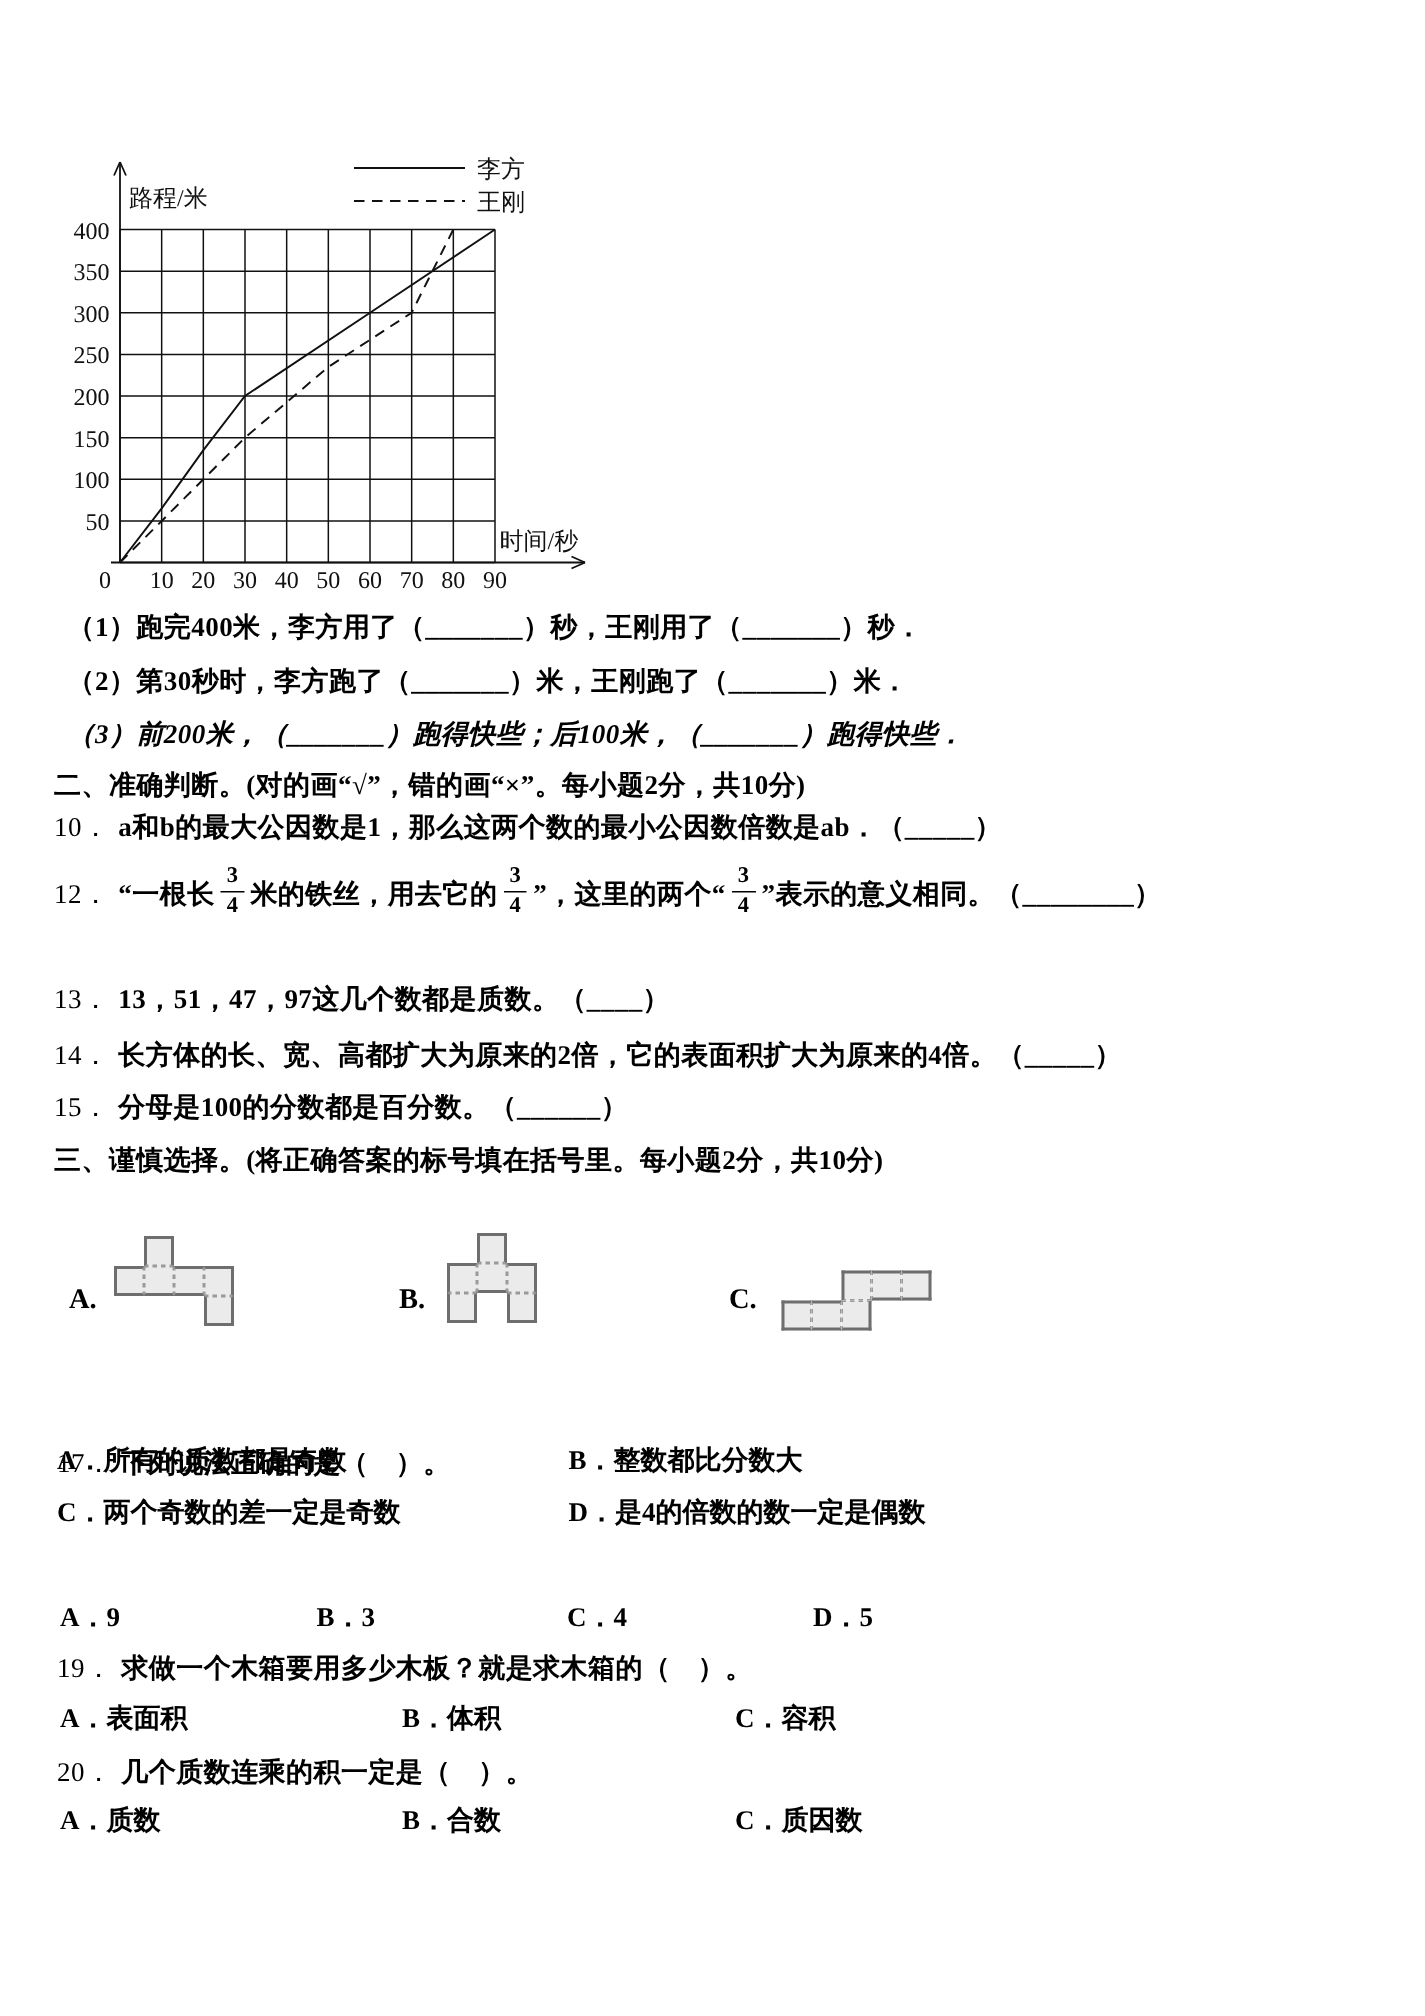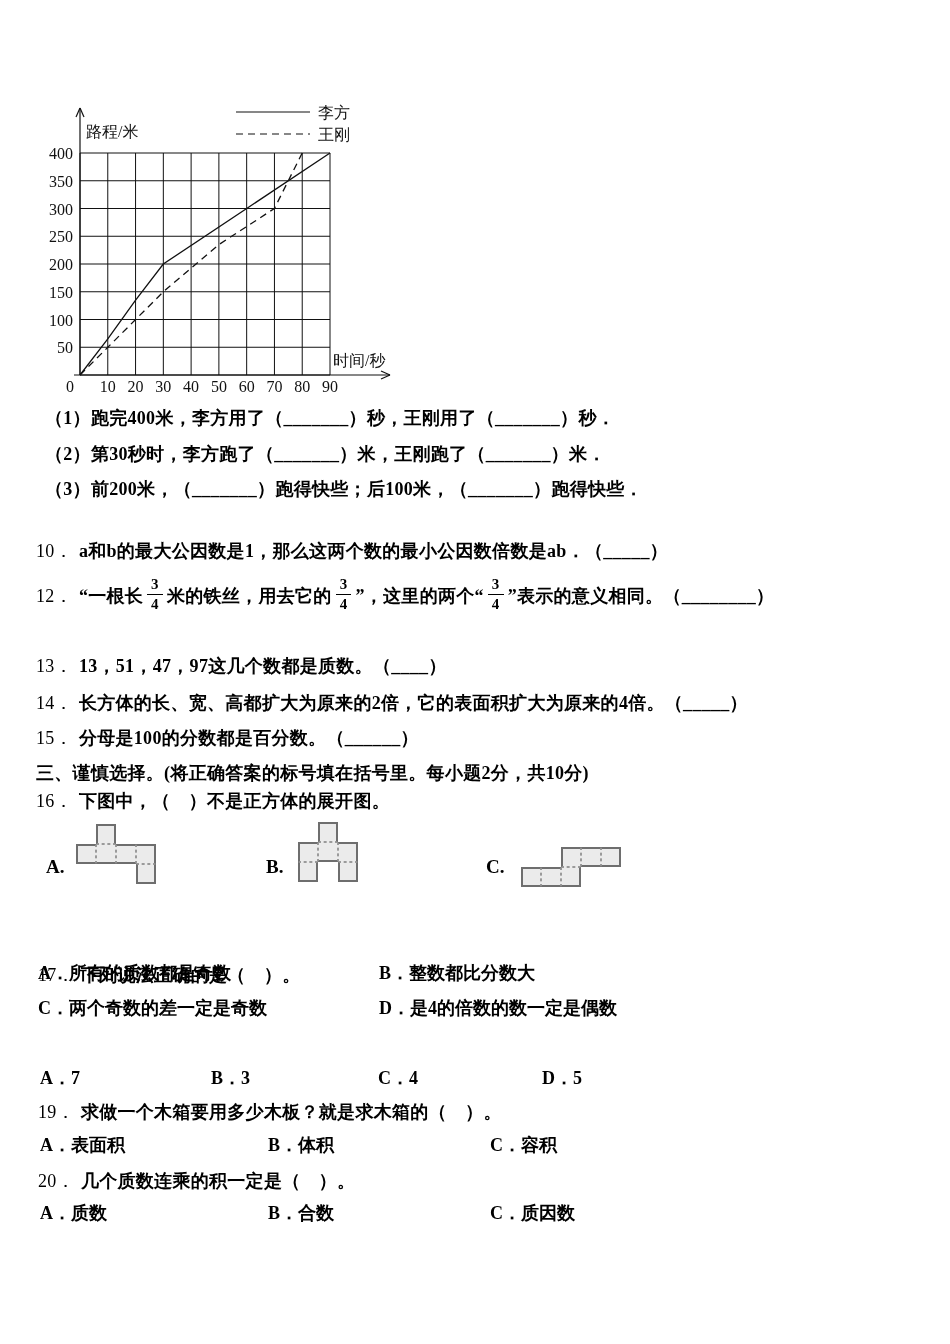--- a/index.html
+++ b/index.html
@@ -72,22 +72,23 @@
       <line x1="196" y1="17" x2="270" y2="17" stroke="#111111" stroke-width="1.2"></line>
       <text x="278" y="23" font-size="16" text-anchor="start">李方</text>
       <line x1="196" y1="39" x2="270" y2="39" stroke="#111111" stroke-width="1.2" stroke-dasharray="7 5"></line>
       <text x="278" y="45" font-size="16" text-anchor="start">王刚</text>
       <polyline points="40.0,280.0 67.8,243.9 95.6,205.1 123.3,169.0 206.7,113.5 290.0,58.0" fill="none" stroke="#111111" stroke-width="1.3"></polyline>
       <polyline points="40.0,280.0 67.8,252.3 95.6,224.5 123.3,196.8 178.9,149.6 234.4,113.5 262.2,58.0" fill="none" stroke="#111111" stroke-width="1.3" stroke-dasharray="7 5"></polyline>
     </svg>
 
   <div class="line" style="left:45px;top:406px;">（1）跑完400米，李方用了（_______）秒，王刚用了（_______）秒．</div>
   <div class="line" style="left:45px;top:442px;">（2）第30秒时，李方跑了（_______）米，王刚跑了（_______）米．</div>
-  <div class="line" style="left:45px;top:477px;">（3）前200米，（_______）跑得快些；后100米，（_______）跑得快些．</div>
+  <div class="line" style="left:45px;top:477px;font-style:italic;">（3）前200米，（_______）跑得快些；后100米，（_______）跑得快些．</div>
 
+  <div class="line sec" style="left:36px;top:511px;">二、准确判断。(对的画“√”，错的画“×”。每小题2分，共10分)</div>
 
   <div class="line" style="left:36px;top:539px;">
     <span class="qnum">10．</span><span>a和b的最大公因数是1，那么这两个数的最小公因数倍数是ab．（_____）</span>
   </div>
 
   <div class="line" style="left:36px;top:573px;height:46px;display:flex;align-items:center;">
     <span class="qnum">12．</span>
     <span>“一根长</span>
     <span class="frac">
         <span class="num">3</span>
@@ -111,23 +112,20 @@
   </div>
   <div class="line" style="left:36px;top:691px;">
     <span class="qnum">14．</span><span>长方体的长、宽、高都扩大为原来的2倍，它的表面积扩大为原来的4倍。（_____）</span>
   </div>
   <div class="line" style="left:36px;top:726px;">
     <span class="qnum">15．</span><span>分母是100的分数都是百分数。（______）</span>
   </div>
 
   <div class="line sec" style="left:36px;top:761px;">三、谨慎选择。(将正确答案的标号填在括号里。每小题2分，共10分)</div>
 
-  <div class="line" style="left:36px;top:789px;">
-    <span class="qnum">16．</span><span>下图中，（　）不是正方体的展开图。</span>
-  </div>
 
   <div class="net-label" style="left:46px;top:856px;">A.</div>
   <div class="net" style="left: 76px; top: 824px; width: 80px; height: 60px;">
       <div class="net-cell" style="left: 20px; top: 0px; width: 20px; height: 20px; border-width: 2px 2px 1px; border-style: solid solid dashed; border-color: rgb(110, 110, 110) rgb(110, 110, 110) rgb(154, 154, 154);"></div>
       <div class="net-cell" style="left: 0px; top: 20px; width: 20px; height: 20px; border-width: 2px 1px 2px 2px; border-style: solid dashed solid solid; border-color: rgb(110, 110, 110) rgb(154, 154, 154) rgb(110, 110, 110) rgb(110, 110, 110);"></div>
       <div class="net-cell" style="left: 20px; top: 20px; width: 20px; height: 20px; border-width: 1px 1px 2px; border-style: dashed dashed solid; border-color: rgb(154, 154, 154) rgb(154, 154, 154) rgb(110, 110, 110);"></div>
       <div class="net-cell" style="left: 40px; top: 20px; width: 20px; height: 20px; border-width: 2px 1px; border-style: solid dashed; border-color: rgb(110, 110, 110) rgb(154, 154, 154);"></div>
       <div class="net-cell" style="left: 60px; top: 20px; width: 20px; height: 20px; border-width: 2px 2px 1px 1px; border-style: solid solid dashed dashed; border-color: rgb(110, 110, 110) rgb(110, 110, 110) rgb(154, 154, 154) rgb(154, 154, 154);"></div>
       <div class="net-cell" style="left: 60px; top: 40px; width: 20px; height: 20px; border-width: 1px 2px 2px; border-style: dashed solid solid; border-color: rgb(154, 154, 154) rgb(110, 110, 110) rgb(110, 110, 110);"></div>
     </div>
@@ -151,21 +149,21 @@
     </div>
 
   <div class="line" style="left:38px;top:927px;margin-top:36px;">
     <span class="qnum">17．</span><span>下列说法正确的是（　）。</span>
   </div>
   <span class="opt" style="left:38px;top:961px;">A．所有的质数都是奇数</span>
   <span class="opt" style="left:379px;top:961px;">B．整数都比分数大</span>
   <span class="opt" style="left:38px;top:996px;">C．两个奇数的差一定是奇数</span>
   <span class="opt" style="left:379px;top:996px;">D．是4的倍数的数一定是偶数</span>
 
-  <span class="opt" style="left:40px;top:1066px;">A．7</span>
+  <span class="opt" style="left:40px;top:1066px;">A．9</span>
   <span class="opt" style="left:211px;top:1066px;">B．3</span>
   <span class="opt" style="left:378px;top:1066px;font-family:Liberation Serif, serif;">C．4</span>
   <span class="opt" style="left:542px;top:1066px;">D．5</span>
 
   <div class="line" style="left:38px;top:1100px;">
     <span class="qnum">19．</span><span>求做一个木箱要用多少木板？就是求木箱的（　）。</span>
   </div>
   <span class="opt" style="left:40px;top:1133px;">A．表面积</span>
   <span class="opt" style="left:268px;top:1133px;">B．体积</span>
   <span class="opt" style="left:490px;top:1133px;">C．容积</span>

